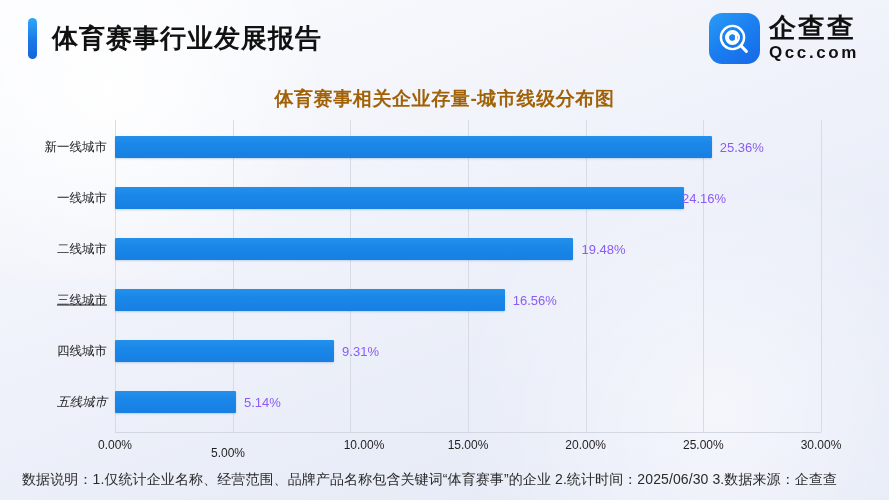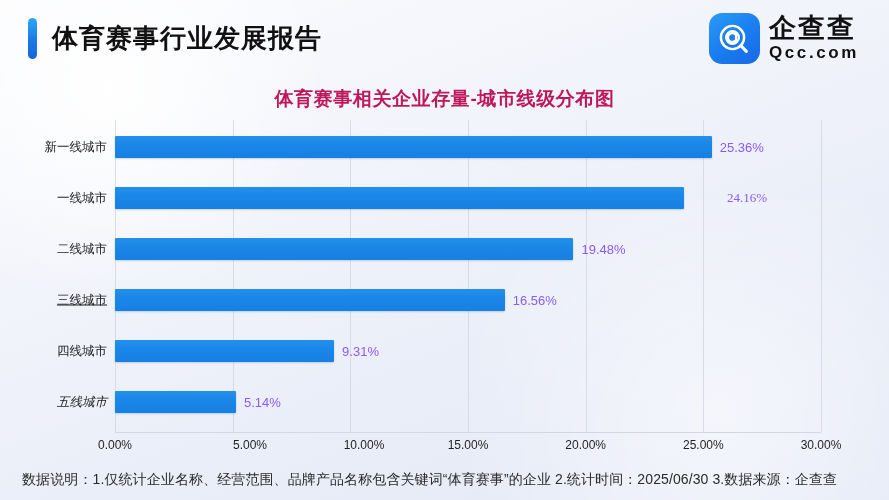--- a/index.html
+++ b/index.html
@@ -29,21 +29,21 @@
   .logo{position:absolute;right:30px;top:13px;display:flex;align-items:center;gap:9px;}
   .logo-mark{width:51px;height:51px;border-radius:13px;
     background:linear-gradient(145deg,#2a9bf6 0%,#1a7ef0 50%,#1769e6 100%);
     display:flex;align-items:center;justify-content:center;flex:none;}
   .logo-text{display:flex;flex-direction:column;justify-content:center;}
   .logo-cn{font-size:27px;font-weight:bold;letter-spacing:2px;color:#111;line-height:1.05;}
   .logo-en{font-size:17px;font-weight:bold;letter-spacing:2.6px;color:#111;line-height:1.2;margin-top:1px;}
 
   
   .chart-title{position:absolute;left:0;top:86px;width:889px;text-align:center;
-    font-size:19px;font-weight:bold;color:#be185d;letter-spacing:.6px;}
+    font-size:19px;font-weight:bold;color:#a16207;letter-spacing:.6px;}
 
   .plot{position:absolute;left:0;top:120px;width:763px;height:312px;}
   .gridline{position:absolute;top:0;width:1px;height:312px;background:#d3d7e2;opacity:.85;}
   .axis-base{position:absolute;left:115px;top:312px;width:706px;height:1px;background:#d3d7e2;}
 
   .cat-label{position:absolute;right:0;transform:translateY(-50%);
     font-size:12.5px;color:#1a1a1a;white-space:nowrap;text-align:right;}
   .cat-label-wrap{position:absolute;left:0;width:107px;}
 
   .bar{position:absolute;height:22px;border-radius:1px;
@@ -99,21 +99,21 @@
     <div class="gridline" style="left: 821px;"></div>
     <div class="cat-label-wrap" style="top: 27px;">
       <div class="cat-label" style="top: 0px;">新一线城市</div>
     </div>
     <div class="bar" style="left: 115px; top: 16px; width: 596.805px; background: linear-gradient(rgb(36, 144, 236) 0%, rgb(26, 135, 232) 40%, rgb(23, 128, 226) 100%);"></div>
     <div class="bar-value" style="left: 719.805px; top: 27px;">25.36%</div>
     <div class="cat-label-wrap" style="top: 78px;">
       <div class="cat-label" style="top: 0px;">一线城市</div>
     </div>
     <div class="bar" style="left: 115px; top: 67px; width: 568.565px; background: linear-gradient(rgb(36, 144, 236) 0%, rgb(26, 135, 232) 40%, rgb(23, 128, 226) 100%);"></div>
-    <div class="bar-value" style="left: 727px; top: 78px; font-family: Liberation Serif, serif;">24.16%</div>
+    <div class="bar-value" style="left: 682px; top: 78px;">24.16%</div>
     <div class="cat-label-wrap" style="top: 129px;">
       <div class="cat-label" style="top: 0px;">二线城市</div>
     </div>
     <div class="bar" style="left: 115px; top: 118px; width: 458.429px; background: linear-gradient(rgb(36, 144, 236) 0%, rgb(26, 135, 232) 40%, rgb(23, 128, 226) 100%);"></div>
     <div class="bar-value" style="left: 581.429px; top: 129px;">19.48%</div>
     <div class="cat-label-wrap" style="top: 180px;">
       <div class="cat-label" style="top: 0px; text-decoration: underline;">三线城市</div>
     </div>
     <div class="bar" style="left: 115px; top: 169px; width: 389.712px; background: linear-gradient(rgb(36, 144, 236) 0%, rgb(26, 135, 232) 40%, rgb(23, 128, 226) 100%);"></div>
     <div class="bar-value" style="left: 512.712px; top: 180px;">16.56%</div>
@@ -125,18 +125,18 @@
     <div class="cat-label-wrap" style="top: 282px;">
       <div class="cat-label" style="top: 0px; font-style: italic;">五线城市</div>
     </div>
     <div class="bar" style="left: 115px; top: 271px; width: 120.961px; background: linear-gradient(rgb(36, 144, 236) 0%, rgb(26, 135, 232) 40%, rgb(23, 128, 226) 100%);"></div>
     <div class="bar-value" style="left: 243.961px; top: 282px;">5.14%</div>
   </div>
 
 <div class="footer">数据说明：1.仅统计企业名称、经营范围、品牌产品名称包含关键词“体育赛事”的企业  2.统计时间：2025/06/30   3.数据来源：企查查</div>
 
 <div class="xtick" style="left: 115px;">0.00%</div>
-<div class="xtick" style="left: 250px;">5.00%</div>
+<div class="xtick" style="left: 228px; margin-top: 8px;">5.00%</div>
 <div class="xtick" style="left: 364px;">10.00%</div>
 <div class="xtick" style="left: 468px;">15.00%</div>
 <div class="xtick" style="left: 585.667px;">20.00%</div>
 <div class="xtick" style="left: 703.333px;">25.00%</div>
 <div class="xtick" style="left: 821px;">30.00%</div>
 
 </body></html>

